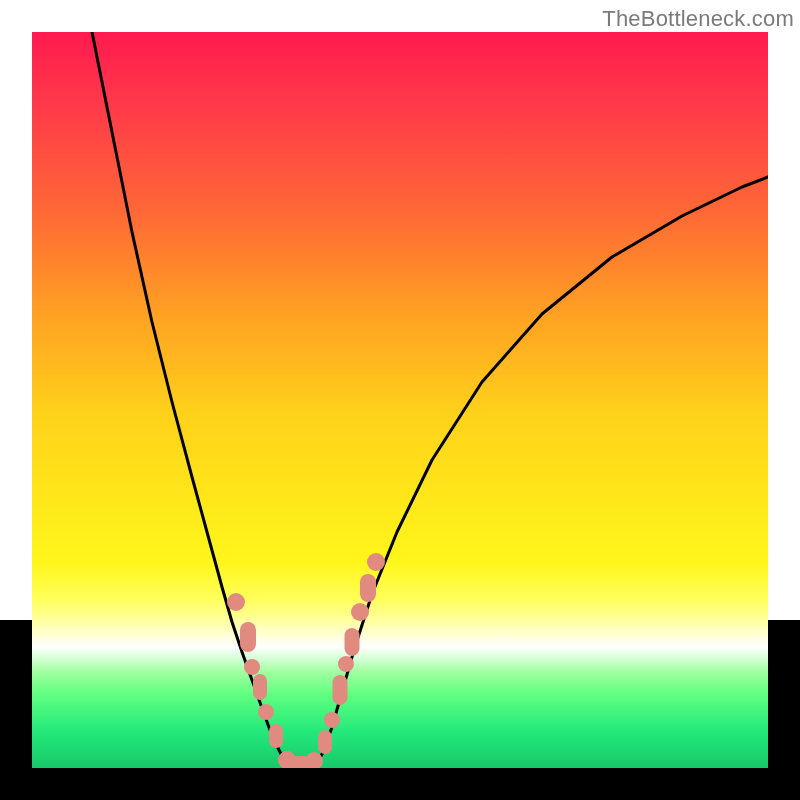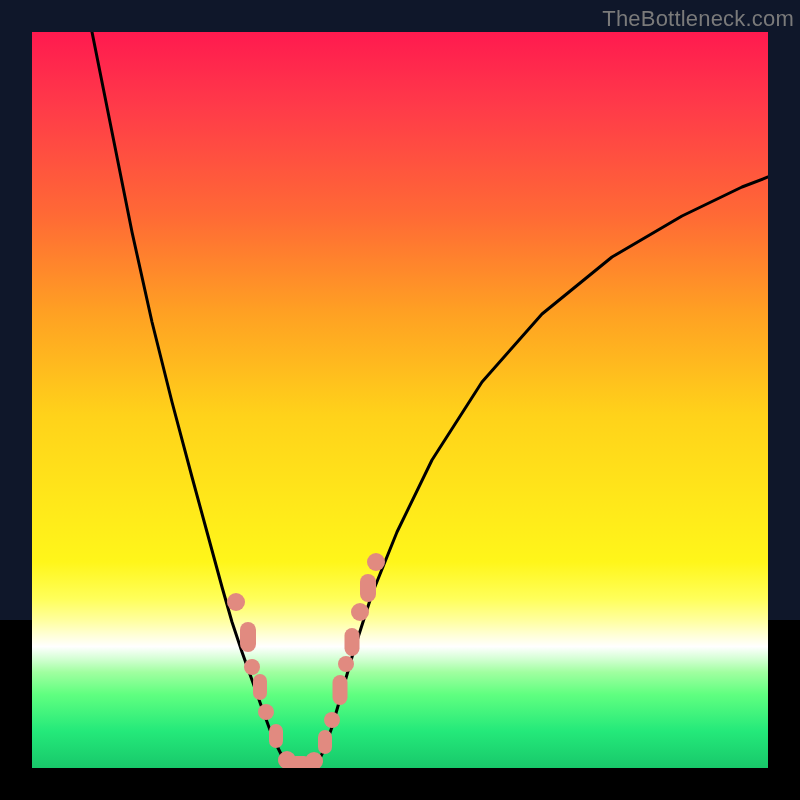--- a/index.html
+++ b/index.html
@@ -1,16 +1,16 @@
 <!DOCTYPE html>
 <html><head>
 <meta charset="utf-8">
 <style>
   html,body{margin:0;padding:0;width:800px;height:800px;overflow:hidden;background:#000;font-family:Arial,Helvetica,sans-serif}
-  .frame{position:absolute;left:0;top:0;width:800px;height:620px;background:#0f172a}
+  .frame{position:absolute;left:0;top:0;width:800px;height:620px;background:#ffffff}
   .plot{position:absolute;left:32px;top:32px;width:736px;height:736px;overflow:hidden}
   .gradient{position:absolute;left:0;top:0;width:100%;height:100%;
     background:
       linear-gradient(to bottom,
         #ff1a4f 0%,
         #ff3a49 10%,
         #ff6a35 25%,
         #ffa023 38%,
         #ffd21a 52%,
         #ffe61a 63%,

